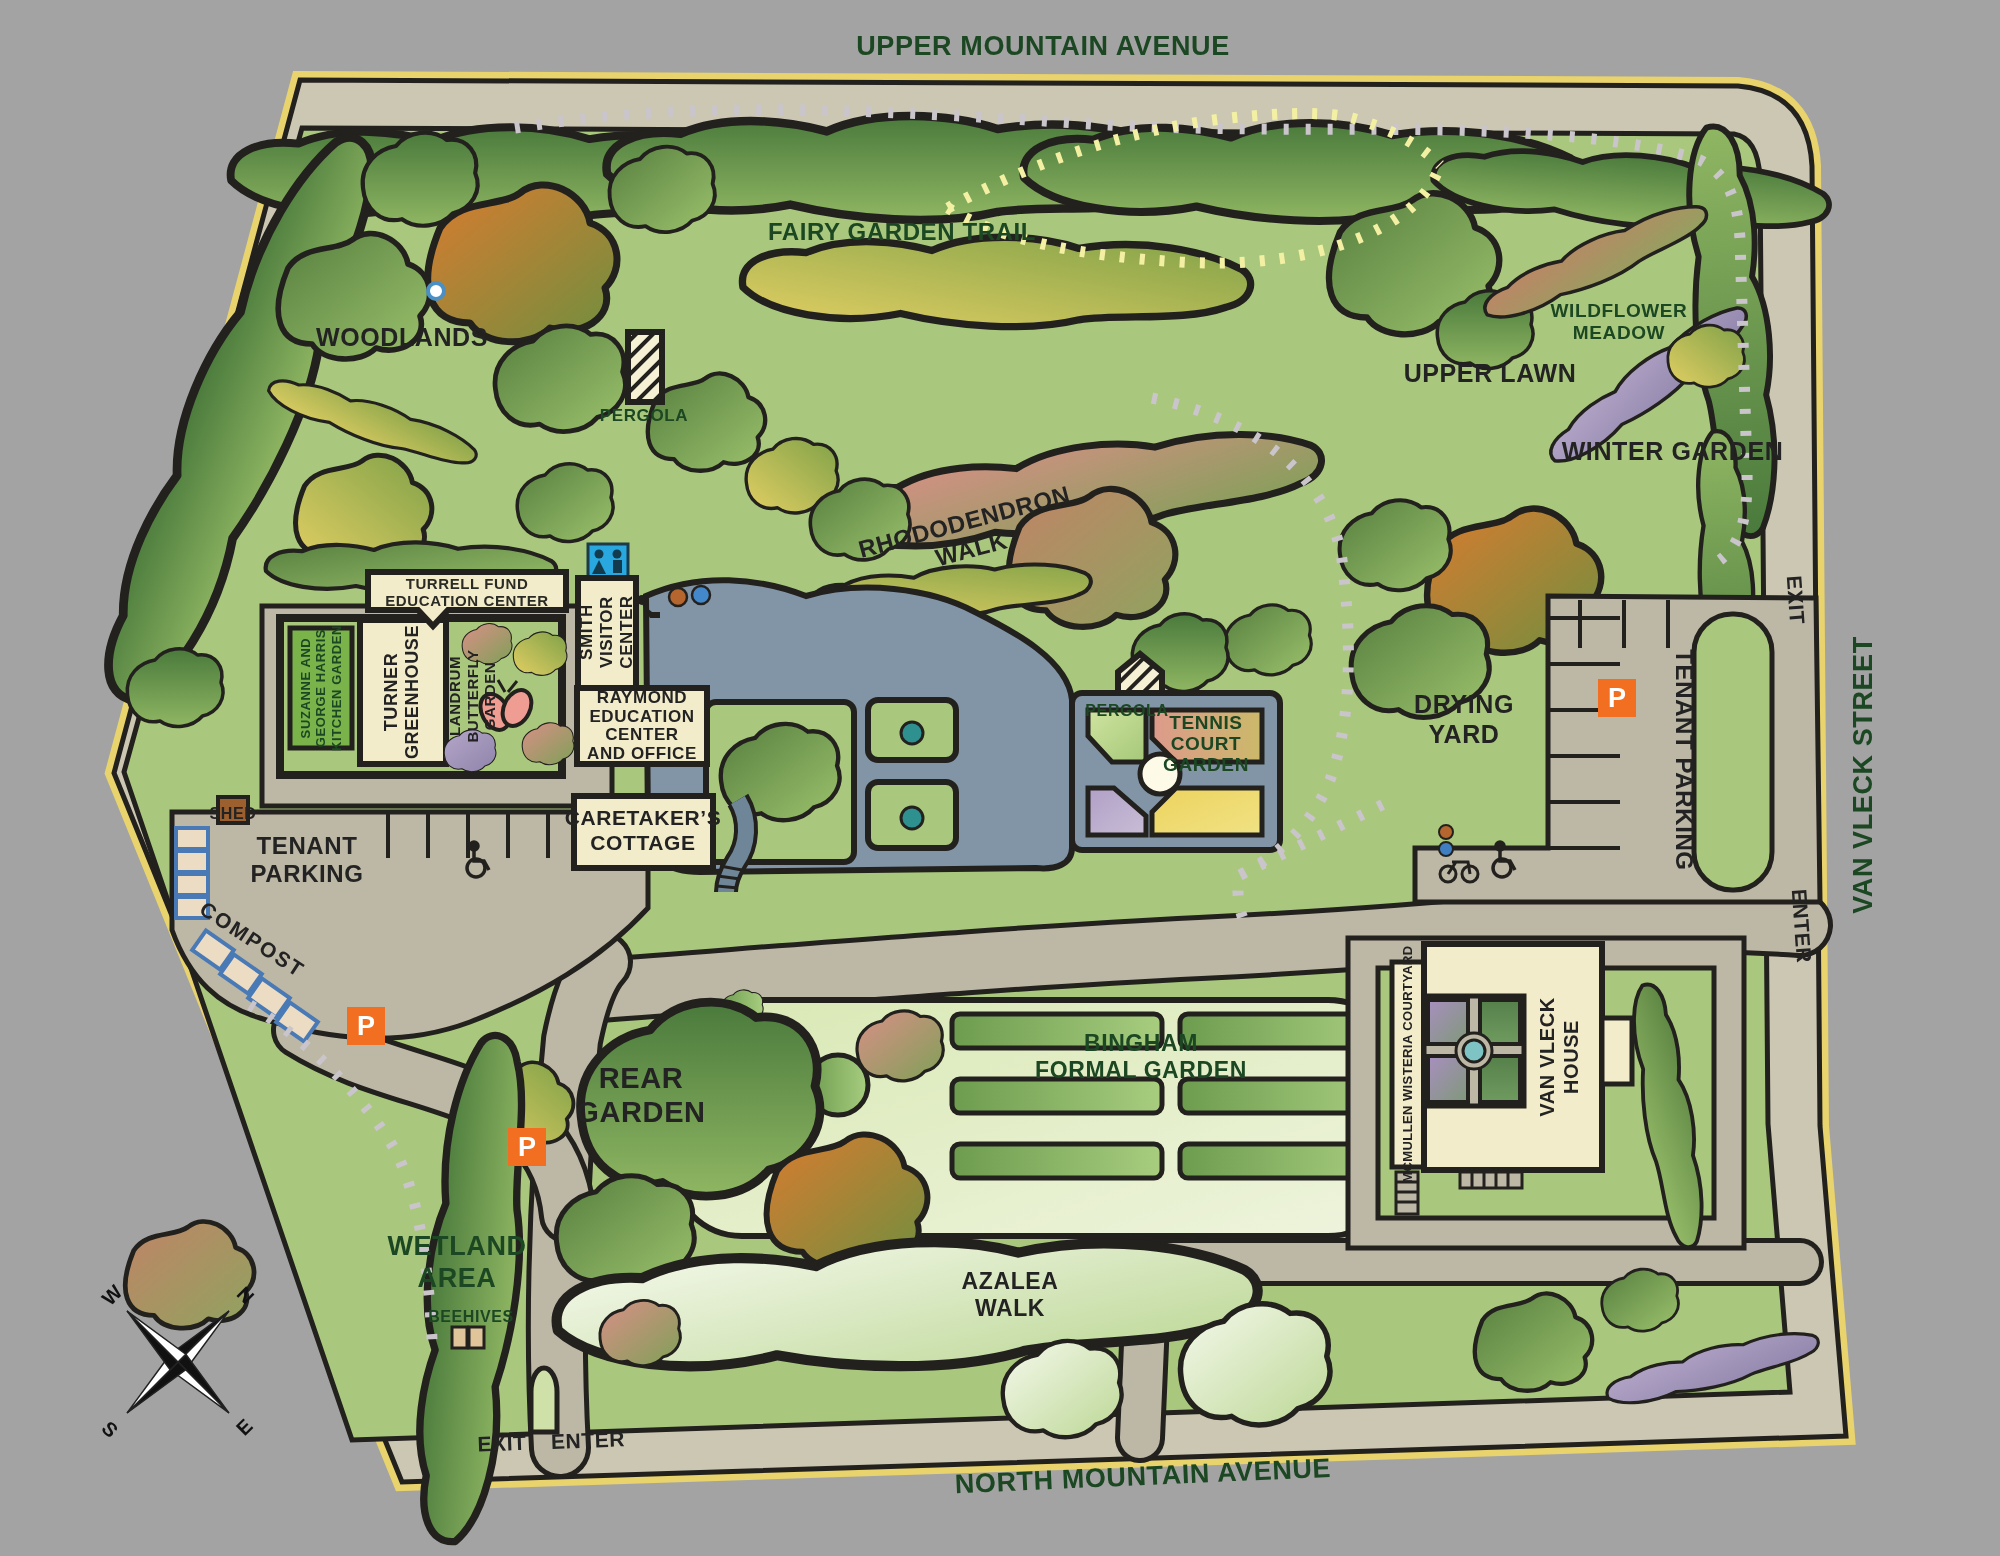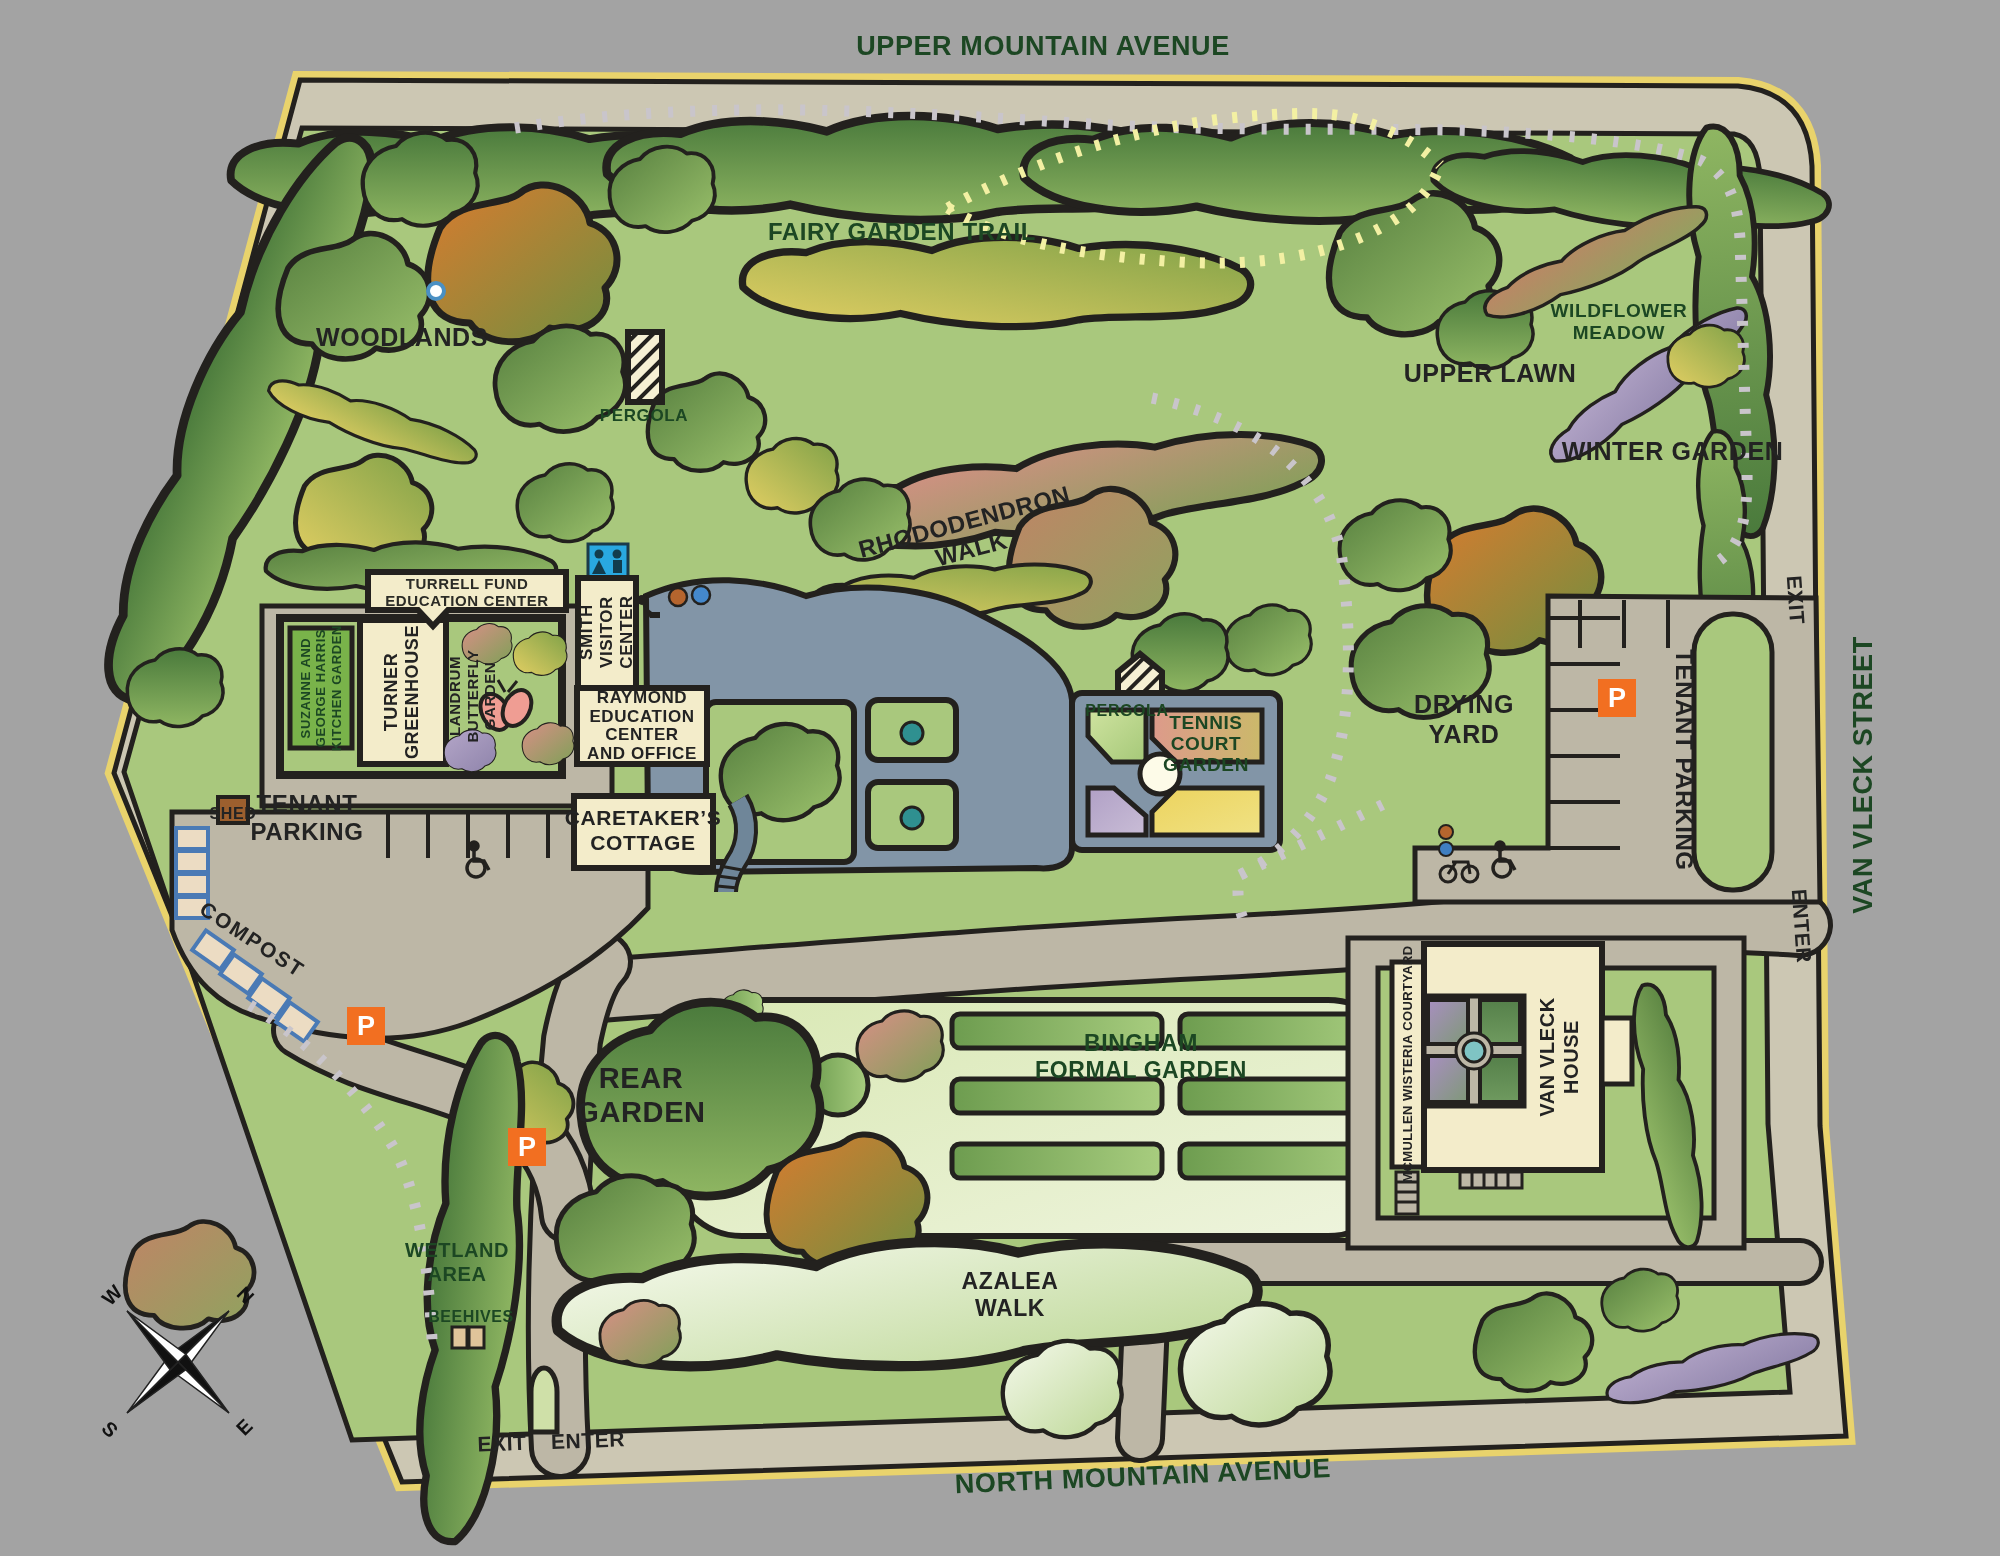--- a/index.html
+++ b/index.html
@@ -401,38 +401,38 @@
   <div>TENNIS</div>
   <div>COURT</div>
   <div>GARDEN</div>
 </div>
 <div class="lbl" style="left:1464px;top:719px;font-size:25px;">
   <div>DRYING</div>
   <div>YARD</div>
 </div>
 <div class="lbl" style="left:1684px;top:760px;font-size:24px;transform:translate(-50%,-50%) rotate(90deg);">TENANT PARKING</div>
 <div class="lbl" style="left:233px;top:814px;font-size:16px;">SHED</div>
-<div class="lbl" style="left:307px;top:818px;font-size:24px;">
+<div class="lbl" style="left:307px;top:860px;font-size:24px;">
   <div>TENANT</div>
   <div>PARKING</div>
 </div>
 <div class="lbl" style="left:252px;top:940px;font-size:21px;letter-spacing:2px;transform:translate(-50%,-50%) rotate(33deg);">COMPOST</div>
 <div class="lbl" style="left:641px;top:1095px;font-size:29px;">
   <div>REAR</div>
   <div>GARDEN</div>
 </div>
 <div class="lbl green" style="left:1141px;top:1057px;font-size:23px;">
   <div>BINGHAM</div>
   <div>FORMAL GARDEN</div>
 </div>
 <div class="lbl" style="left:1010px;top:1295px;font-size:23px;">
   <div>AZALEA</div>
   <div>WALK</div>
 </div>
-<div class="lbl green" style="left:457px;top:1263px;font-size:20px;">
+<div class="lbl green" style="left:457px;top:1263px;font-size:27px;">
   <div>WETLAND</div>
   <div>AREA</div>
 </div>
 <div class="lbl green" style="left:471px;top:1317px;font-size:16px;">BEEHIVES</div>
 
 <div class="lbl" style="left:467px;top:592px;font-size:15px;line-height:1.15;color:#2b2b26;">
   <div>TURRELL FUND</div>
   <div>EDUCATION CENTER</div>
 </div>
 <div class="lbl green" style="left:321px;top:688px;font-size:13px;transform:translate(-50%,-50%) rotate(-90deg);">

